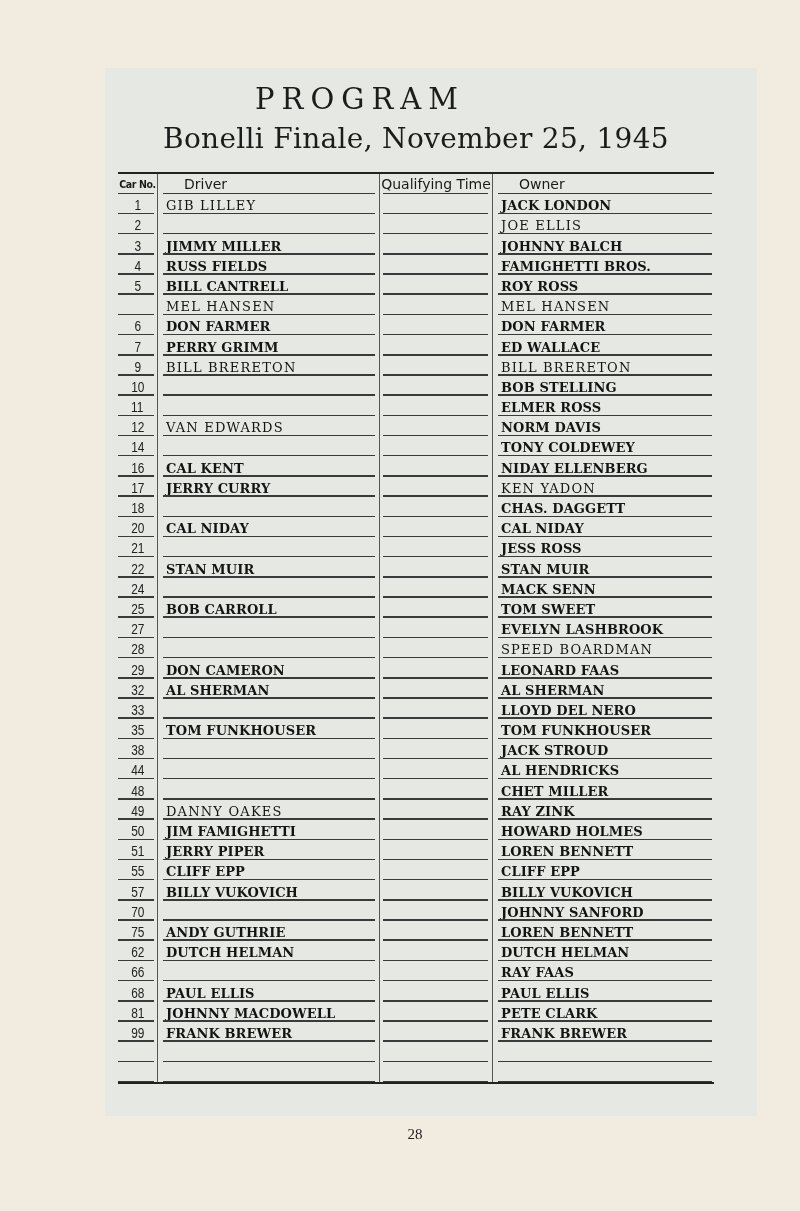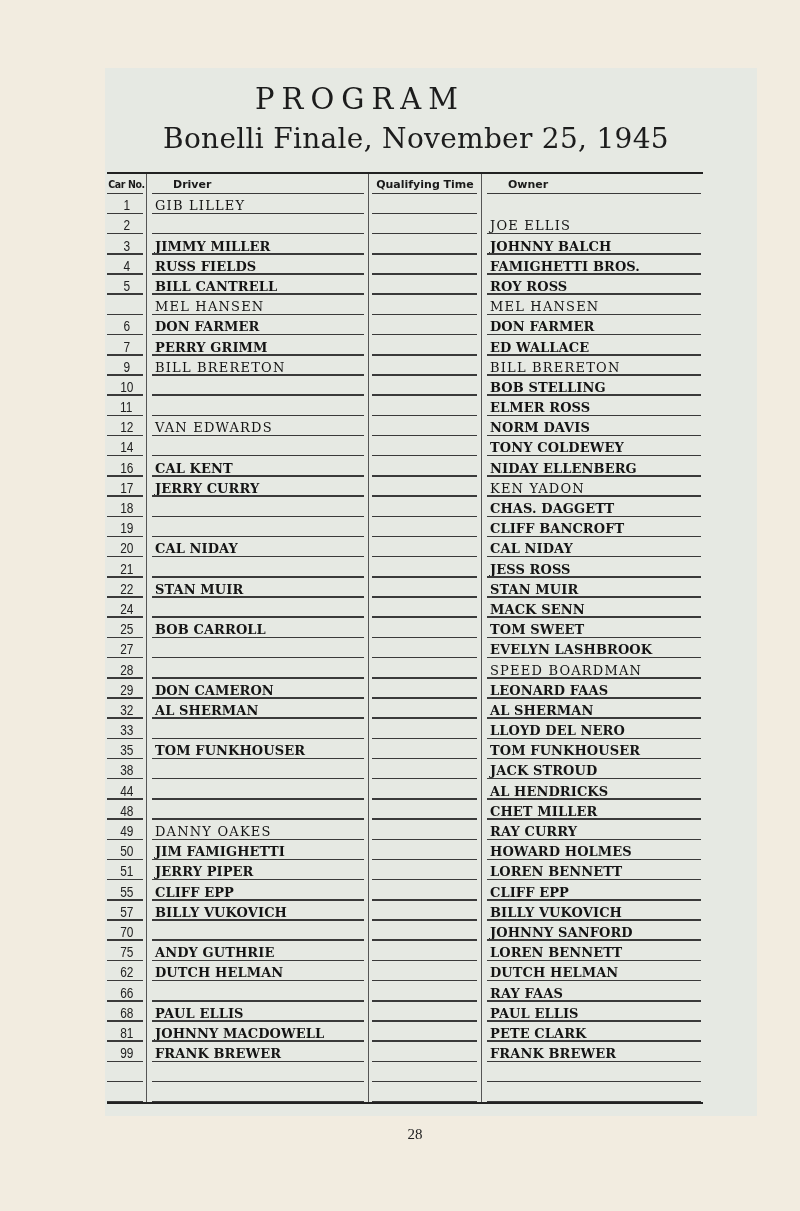--- a/index.html
+++ b/index.html
@@ -29,21 +29,21 @@
       position: absolute;
       left: 0; width: 832px; top: 122px;
       text-align: center;
       font-family: "DejaVu Serif", serif;
       font-size: 28px;
       color: #1c1c1c;
       letter-spacing: 0.3px;
     }
     .table-wrap {
       position: absolute;
-      left: 107px; top: 172px;
+      left: 118px; top: 172px;
       width: 596px;
     }
     .top-rule { height: 2px; background: #222; width: 596px; }
     .bottom-rule { height: 2px; background: #222; width: 596px; }
     .row {
       display: flex;
       height: 20.2px;
       position: relative;
     }
     .cell {
@@ -62,21 +62,21 @@
     .row.data .cell::after {
       content: "";
       position: absolute;
       bottom: 0; height: 1.5px; background: #3a3a3a;
     }
     .row.data .c-no::after { left: 0; right: 3px; }
     .row.data .c-driver::after { left: 5px; right: 4px; }
     .row.data .c-time::after { left: 3px; right: 4px; }
     .row.data .c-owner::after { left: 5px; right: 2px; }
     .row.header { height: 20px; }
-    .row.header .cell { align-items: center; font-family: "DejaVu Sans", sans-serif; font-size: 11px; color: #1a1a1a; font-weight: bold; }
+    .row.header .cell { align-items: center; font-family: "DejaVu Sans", sans-serif; font-size: 14px; color: #1a1a1a; }
     .row.header .c-no { font-weight: bold; font-family: "DejaVu Sans Condensed", "DejaVu Sans", sans-serif; font-size: 10.5px; letter-spacing: -0.4px; }
     .row.header .c-driver { padding-left: 26px; }
     .row.header .c-owner { padding-left: 26px; }
     .row.header .cell::after { content: ""; position: absolute; bottom: 0; height: 1.5px; background: #3a3a3a; }
     .row.header .c-no::after { left: 0; right: 3px; }
     .row.header .c-driver::after { left: 5px; right: 4px; }
     .row.header .c-time::after { left: 3px; right: 4px; }
     .row.header .c-owner::after { left: 5px; right: 2px; }
     .num {
       font-family: "Liberation Sans", sans-serif;
@@ -123,20 +123,23 @@
       <div class="row data">
         <div class="cell c-no">
           <span class="num">1</span>
         </div>
         <div class="cell c-driver">
           <span class="name light">GIB LILLEY</span>
         </div>
         <div class="cell c-time">
           <span class="name"></span>
         </div>
+        <div class="cell c-owner">
+          <span class="name">JACK LONDON</span>
+        </div>
       </div>
       <div class="row data">
         <div class="cell c-no">
           <span class="num">2</span>
         </div>
         <div class="cell c-driver">
           <span class="name"></span>
         </div>
         <div class="cell c-time">
           <span class="name"></span>
@@ -336,34 +339,20 @@
         </div>
         <div class="cell c-time">
           <span class="name"></span>
         </div>
         <div class="cell c-owner">
           <span class="name">CHAS. DAGGETT</span>
         </div>
       </div>
       <div class="row data">
         <div class="cell c-no">
-          <span class="num">19</span>
-        </div>
-        <div class="cell c-driver">
-          <span class="name"></span>
-        </div>
-        <div class="cell c-time">
-          <span class="name"></span>
-        </div>
-        <div class="cell c-owner">
-          <span class="name">CLIFF BANCROFT</span>
-        </div>
-      </div>
-      <div class="row data">
-        <div class="cell c-no">
           <span class="num">20</span>
         </div>
         <div class="cell c-driver">
           <span class="name">CAL NIDAY</span>
         </div>
         <div class="cell c-time">
           <span class="name"></span>
         </div>
         <div class="cell c-owner">
           <span class="name">CAL NIDAY</span>
@@ -555,21 +544,21 @@
         <div class="cell c-no">
           <span class="num">49</span>
         </div>
         <div class="cell c-driver">
           <span class="name light">DANNY OAKES</span>
         </div>
         <div class="cell c-time">
           <span class="name"></span>
         </div>
         <div class="cell c-owner">
-          <span class="name">RAY CURRY</span>
+          <span class="name">RAY ZINK</span>
         </div>
       </div>
       <div class="row data">
         <div class="cell c-no">
           <span class="num">50</span>
         </div>
         <div class="cell c-driver">
           <span class="name">JIM FAMIGHETTI</span>
         </div>
         <div class="cell c-time">

